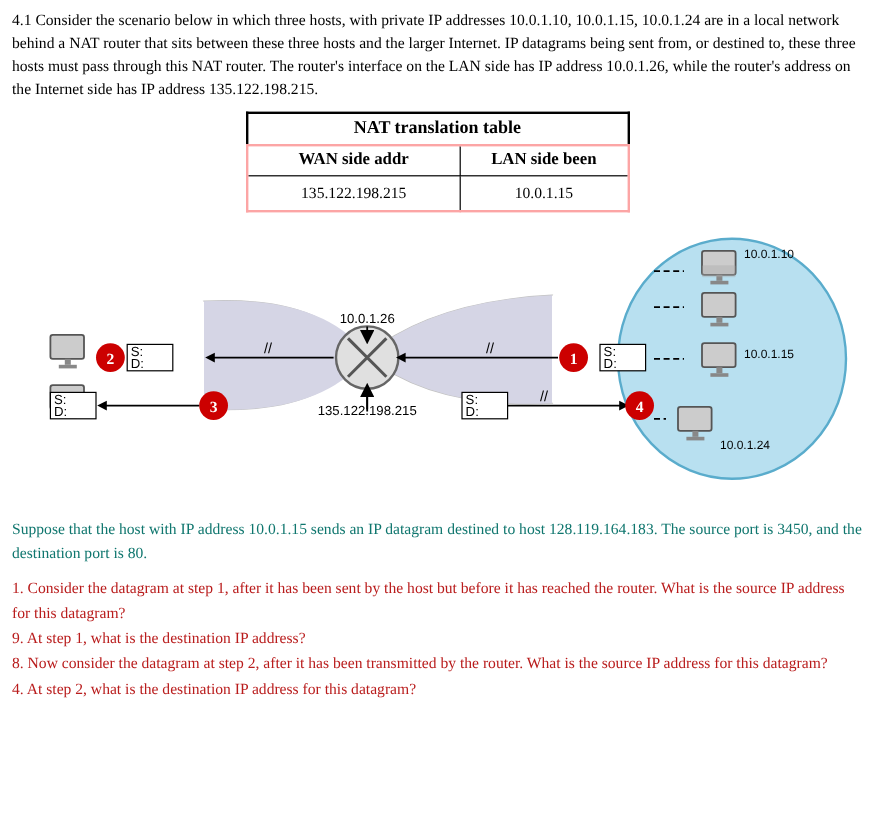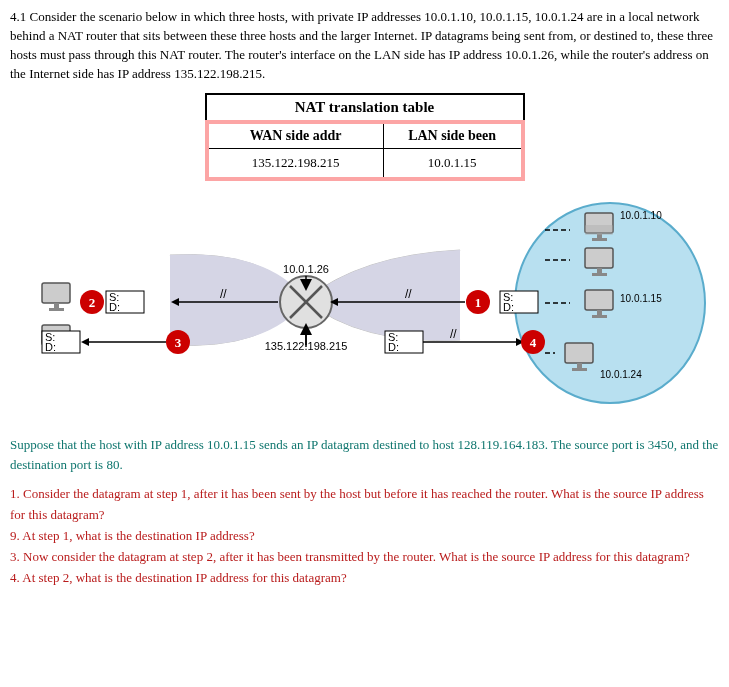--- a/index.html
+++ b/index.html
@@ -17,21 +17,21 @@
       line-height: 1.45;
       margin-bottom: 10px;
     }
     .nat-table-container {
       display: flex;
       justify-content: center;
       margin-bottom: 14px;
     }
     .nat-table {
       border-collapse: collapse;
-      border: 4px solid #fca5a5;
+      border: 2px solid #fca5a5;
       min-width: 320px;
     }
     .nat-table caption {
       font-size: 15px;
       font-weight: bold;
       background: #fff;
       border: 2px solid #000;
       border-bottom: none;
       padding: 4px 10px;
       text-align: center;
@@ -214,15 +214,15 @@
 </div>
 
 <div class="suppose-text">
   <span>Suppose that the host with IP address 10.0.1.15 sends an IP datagram destined to host</span>
   <span>128.119.164.183. The source port is 3450, and the destination port is 80.</span>
 </div>
 
 <div class="questions-text">
   <p>1. Consider the datagram at step 1, after it has been sent by the host but before it has reached the router. What is the source IP address for this datagram?</p>
   <p>9. At step 1, what is the destination IP address?</p>
-  <p>3. Now consider the datagram at step 2, after it has been transmitted by the router. What is the source IP address for this datagram?</p>
+  <p>8. Now consider the datagram at step 2, after it has been transmitted by the router. What is the source IP address for this datagram?</p>
   <p>4. At step 2, what is the destination IP address for this datagram?</p>
 </div>
 
 </body></html>

